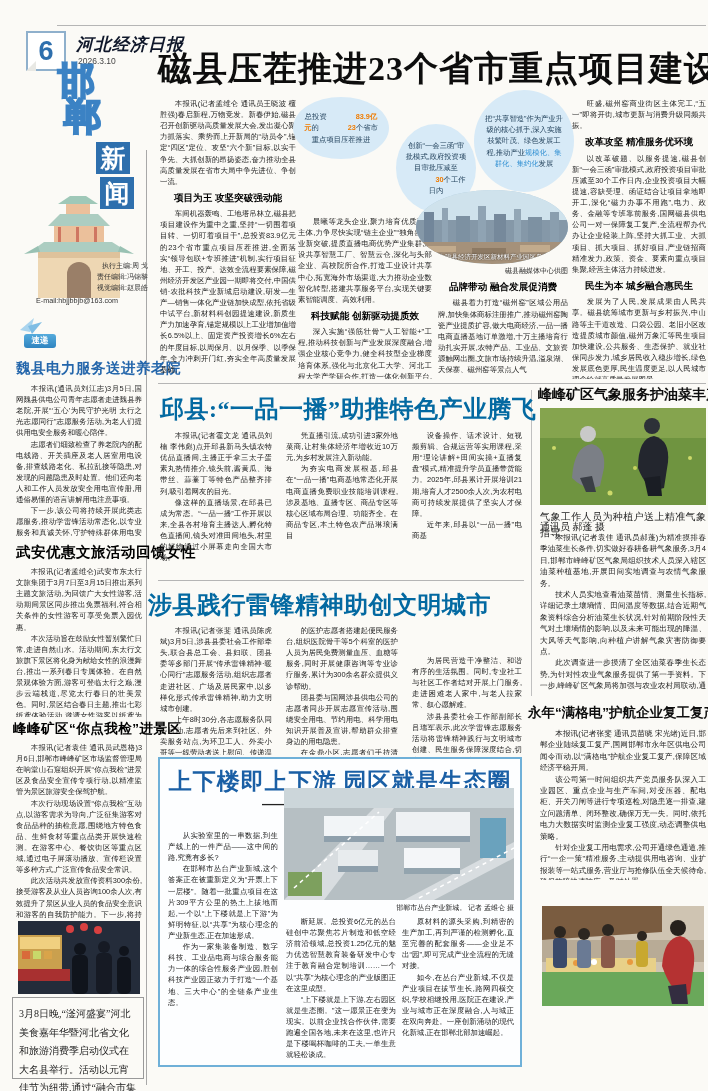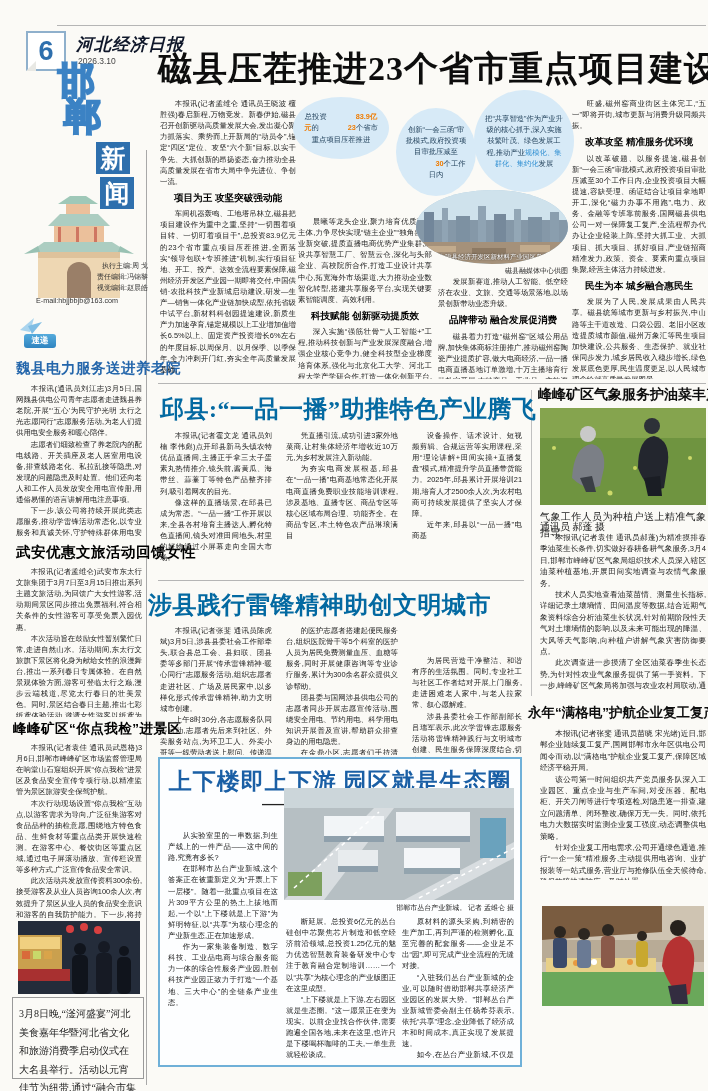--- a/index.html
+++ b/index.html
@@ -163,21 +163,21 @@
   <div class="abs flow" style="left:160px;top:98px;width:136px;height:281px;">
       <p class="fp">本报讯(记者孟维仑 通讯员王晓波 檀胜强)春启新程,万物竞发。新春伊始,磁县召开创新驱动高质量发展大会,发出凝心聚力抓落实、乘势而上开新局的“动员令”,锚定“四区”定位、攻坚“六个新”目标,以实干争先、大抓创新的昂扬姿态,奋力推动全县高质量发展在省市大局中争先进位、争创一流。</p>
       <div class="fh">项目为王 攻坚突破强动能</div>
       <p class="fp">车间机器轰鸣、工地塔吊林立,磁县把项目建设作为重中之重,坚持“一切围着项目转、一切盯着项目干”,总投资83.9亿元的23个省市重点项目压茬推进,全面落实“领导包联+专班推进”机制,实行项目征地、开工、投产、达效全流程要素保障,磁州经济开发区产业园一期即将交付,中国供销·农批科技产业新城启动建设,研发—生产—销售一体化产业链加快成型,依托省级中试平台,新材料科创园提速建设,新质生产力加速孕育,锚定规模以上工业增加值增长6.5%以上、固定资产投资增长6%左右的年度目标,以周保月、以月保季、以季保年,全力冲刺开门红,夯实全年高质量发展基础。</p>
       <div class="fh">产业为基 共享智造促升级</div>
     </div>
 
   <div class="abs bubble" style="left:293px;top:97px;width:96px;height:62px;">
       <span><span>总投资</span><span class="num">83.9亿元</span><span>的</span><span class="num">23</span><span>个省市重点项目压茬推进</span></span>
     </div>
-  <div class="abs bubble" style="left:396px;top:108px;width:80px;height:88px;justify-content:center;">
+  <div class="abs bubble" style="left:396px;top:124px;width:80px;height:88px;justify-content:center;">
       <span><span>创新“一会三函”审批模式,政府投资项目审批压减至</span><span class="num">30</span><span>个工作日内</span></span>
     </div>
   <div class="abs bubble" style="left:474px;top:90px;width:100px;height:102px;">
       <span><span>把“共享智造”作为产业升级的核心抓手,深入实施枝繁叶茂、绿色发展工程,推动产业</span><span class="hl">规模化、集群化、集约化</span><span>发展</span></span>
     </div>
 
   <div class="abs flow" style="left:298px;top:216px;width:134px;height:163px;">
       <p class="fp">晨曦等龙头企业,聚力培育优质营商主体,力争尽快实现“链主企业”“独角兽”企业新突破,提质直播电商优势产业集群,建设共享智慧工厂、智慧云仓,深化与头部企业、高校院所合作,打造工业设计共享中心,拓宽海外市场渠道,大力推动企业数智化转型,搭建共享服务平台,实现关键要素智能调度、高效利用。</p>
       <div class="fh">科技赋能 创新驱动提质效</div>
       <p class="fp">深入实施“强筋壮骨”“人工智能+”工程,推动科技创新与产业发展深度融合,增强企业核心竞争力,健全科技型企业梯度培育体系,强化与北京化工大学、河北工程大学产学研合作,打造一体化创新平台,促进科技成果高效转化。在农业领域,建设智慧农场、智能养殖场;在工业领域,推进传统产业智能化、绿色化改造,为企业量身定制数智化方案;在新兴领域,大力发展数字经济、新能源、培育</p>
@@ -198,21 +198,20 @@
         <rect x="134" y="22" width="9" height="30" fill="#8a9eae"></rect>
       <rect y="52" width="152" height="22" fill="#a5917a"></rect>
       <rect x="12" y="56" width="28" height="6" fill="#c2ab8d"></rect>
         <rect x="56" y="58" width="34" height="6" fill="#8d7a64"></rect>
         <rect x="104" y="55" width="30" height="7" fill="#c2ab8d"></rect>
     </svg>
     <div class="overlaycap">图为磁县经济开发区新材料产业园区鸟瞰图。</div>
   </div>
   <div class="abs photocap capr" style="left:438px;top:266px;width:130px;">磁县融媒体中心供图</div>
   <div class="abs flow" style="left:438px;top:276px;width:130px;height:103px;">
-      <p class="fp">发展新赛道,推动人工智能、低空经济在农业、文旅、交通等场景落地,以场景创新带动业态升级。</p>
       <div class="fh">品牌带动 融合发展促消费</div>
       <p class="fp">磁县着力打造“磁州窑”区域公用品牌,加快集体商标注册推广,推动磁州窑陶瓷产业提质扩容,做大电商经济,一品一播电商直播基地订单激增,十万主播培育行动扎实开展,农特产品、工业品、文旅资源触网出圈,文旅市场持续升温,溢泉湖、天保寨、磁州窑等景点人气</p>
     </div>
 
   <div class="abs flow" style="left:572px;top:98px;width:134px;height:281px;">
       <p class="fp">旺盛,磁州窑商业街区主体完工,“五一”即将开街,城市更新与消费升级同频共振。</p>
       <div class="fh">改革攻坚 精准服务优环境</div>
       <p class="fp">以改革破题、以服务提速,磁县创新“一会三函”审批模式,政府投资项目审批压减至30个工作日内,企业投资项目大幅提速,容缺受理、函证结合让项目拿地即开工,深化“磁力办事不用跑”,电力、政务、金融等专班靠前服务,国网磁县供电公司一对一保障复工复产,全流程帮办代办让企业轻装上阵,坚持大抓工业、大抓项目、抓大项目、抓好项目,产业链招商精准发力,政策、资金、要素向重点项目集聚,经营主体活力持续迸发。</p>
       <div class="fh">民生为本 城乡融合惠民生</div>
       <p class="fp">发展为了人民,发展成果由人民共享。磁县统筹城市更新与乡村振兴,中山路等主干道改造、口袋公园、老旧小区改造提质城市颜值,磁州万象汇等民生项目加快建设,公共服务、生态保护、就业社保同步发力,城乡居民收入稳步增长,绿色发展底色更厚,民生温度更足,以人民城市理念绘就高质量发展图景。</p>
@@ -344,17 +343,16 @@
       <p class="fp">从实验室里的一串数据,到生产线上的一件产品——这中间的路,究竟有多长?</p>
       <p class="fp">在邯郸市丛台产业新城,这个答案正在被重新定义为“开票上下一层楼”。随着一批重点项目在这片309平方公里的热土上拔地而起,一个以“上下楼就是上下游”为鲜明特征,以“共享”为核心理念的产业新生态,正在加速形成。</p>
       <p class="fp">作为一家集装备制造、数字科技、工业品电商与综合服务能力一体的综合性服务产业园,胜创科技产业园正致力于打造“一个基地、三大中心”的全链条产业生态。</p>
     </div>
   <div class="abs flow" style="left:286px;top:916px;width:110px;height:142px;">
       <p class="fp">断延展。总投资6亿元的丛台硅创中芯聚焦芯片制造和低空经济前沿领域,总投资1.25亿元的魅力优选智慧教育装备研发中心专注于教育融合定制培训……一个以“共享”为核心理念的产业版图正在这里成型。</p>
       <p class="fp">“上下楼就是上下游,左右园区就是生态圈。”这一愿景正在变为现实。以前企业找合作伙伴,需要跑遍全国各地,未来在这里,也许只是下楼喝杯咖啡的工夫,一单生意就轻松谈成。</p>
     </div>
   <div class="abs flow" style="left:402px;top:916px;width:112px;height:142px;">
       <p class="fp">原材料的源头采购,到精密的生产加工,再到严谨的检测孵化,直至完善的配套服务——企业足不出“园”,即可完成产业全流程的无缝对接。</p>
-      <p class="fp">“入驻我们丛台产业新城的企业,可以随时借助邯郸共享经济产业园区的发展大势。”邯郸丛台产业新城管委会副主任杨希芬表示,依托“共享”理念,企业降低了经济成本和时间成本,真正实现了发展提速。</p>
       <p class="fp">如今,在丛台产业新城,不仅是产业项目在拔节生长,路网四横交织,学校相继投用,医院正在建设,产业与城市正在深度融合,人与城正在双向奔赴。一座创新涌动的现代化新城,正在邯郸北部加速崛起。</p>
     </div>
 
 </div>
 
 </body></html>

